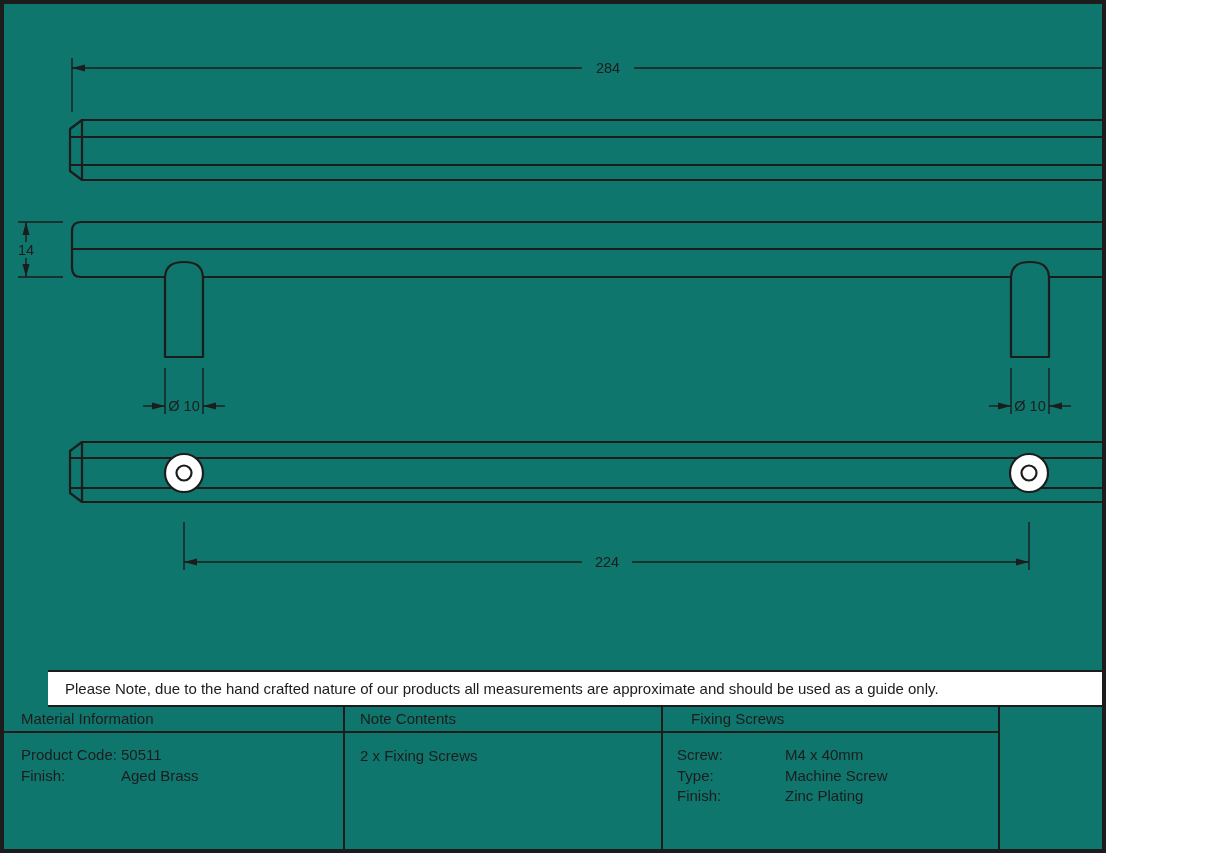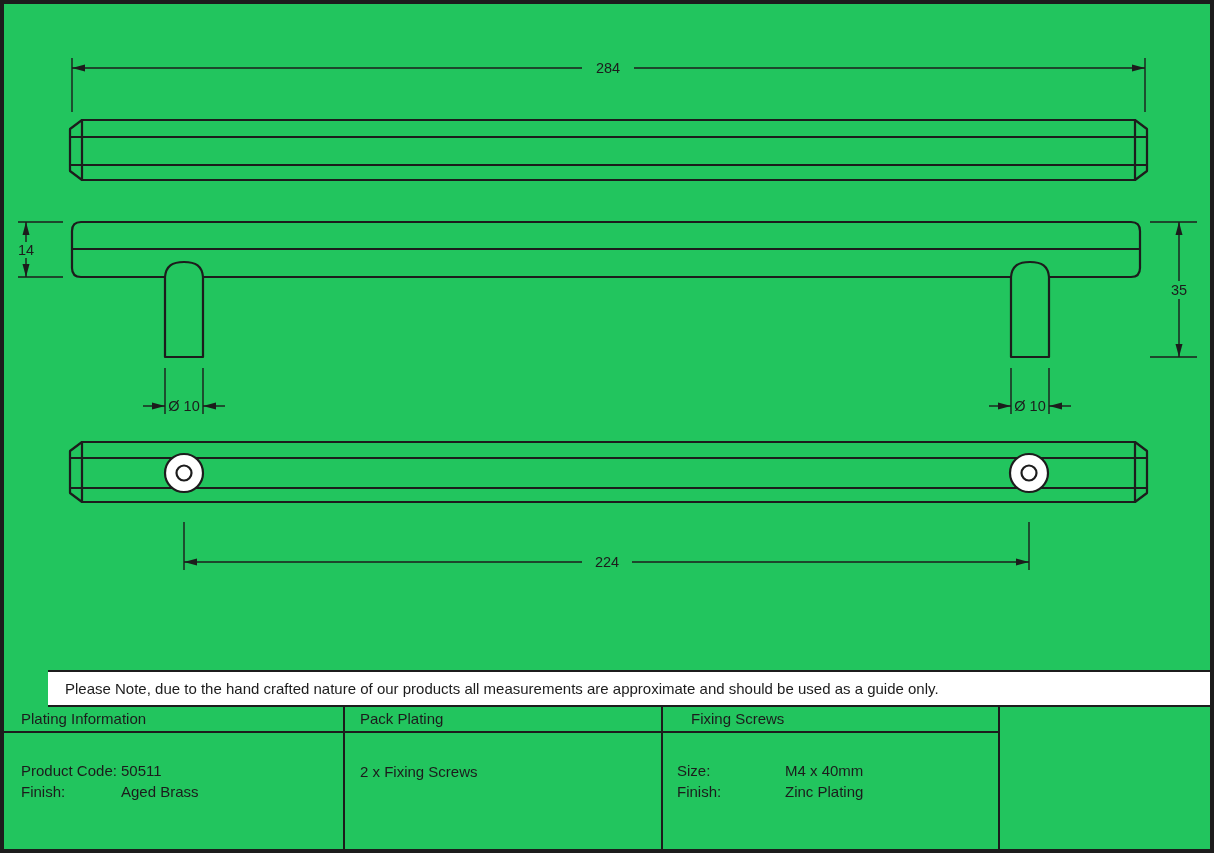--- a/index.html
+++ b/index.html
@@ -1,18 +1,18 @@
 <!DOCTYPE html>
 <html><head>
 <meta charset="utf-8">
 <style>
   html,body{margin:0;padding:0;background:#ffffff;}
   .sheet{
-    position:relative;width:1214px;height:853px;box-sizing:border-box;
-    background:#22c55e;border:4px solid #1c1c1c;overflow:hidden;
+    position:relative;width:1106px;height:853px;box-sizing:border-box;
+    background:#0f766e;border:4px solid #1c1c1c;overflow:hidden;
     font-family:"Liberation Sans",sans-serif;color:#1c1c1c;
   }
   .drawing{position:absolute;left:0;top:0;}
   .drawing .obj{stroke:#1c1c1c;stroke-width:2.2;fill:none;stroke-linejoin:round;stroke-linecap:round;}
   .drawing .objfill{stroke:#1c1c1c;stroke-width:2.2;fill:#ffffff;}
   .drawing .dim{stroke:#1c1c1c;stroke-width:1.4;fill:none;}
   .drawing .ah{fill:#1c1c1c;stroke:none;}
   .drawing text{font-family:"Liberation Sans",sans-serif;font-size:14.5px;fill:#1c1c1c;}
   .note-row{
     position:absolute;left:0;top:666px;width:100%;height:37px;box-sizing:border-box;
@@ -21,21 +21,21 @@
   }
   .table-area{position:absolute;left:0;top:703px;bottom:0;right:0;display:flex;}
   .tcol{box-sizing:border-box;border-right:2px solid #1c1c1c;}
   .tcol.c1{width:341px;}
   .tcol.c2{width:318px;}
   .tcol.c3{width:337px;}
   .cell-header{box-sizing:border-box;height:26px;line-height:23px;border-bottom:2px solid #1c1c1c;font-size:15px;}
   .c1 .cell-header{padding-left:17px;}
   .c2 .cell-header{padding-left:15px;}
   .c3 .cell-header{padding-left:28px;}
-  .cell-body{padding-top:28px;font-size:15px;}
+  .cell-body{padding-top:12px;font-size:15px;}
   .c1 .cell-body{padding-left:17px;}
   .c2 .cell-body{padding-left:15px;}
   .c3 .cell-body{padding-left:14px;}
   .spec-row{display:flex;line-height:20.5px;}
   .c1 .spec-label{width:100px;flex:0 0 auto;}
   .c3 .spec-label{width:108px;flex:0 0 auto;}
   .pack-item{line-height:21px;}
   .logo-cell{flex:1;display:flex;align-items:center;justify-content:center;}
   .logo-inner{text-align:center;margin-top:-6px;}
   .logo-lockup{display:flex;align-items:flex-end;justify-content:center;}
@@ -145,46 +145,50 @@
     </g>
   </svg>
 
   <div class="note-row">
     <span>Please Note, due to the hand crafted nature of our products all measurements are approximate and should be used as a guide only.</span>
   </div>
 
   <div class="table-area">
 
     <div class="tcol c1">
-      <div class="cell-header">Plating Information</div>
+      <div class="cell-header">Material Information</div>
       <div class="cell-body">
         <div class="spec-row">
           <span class="spec-label">Product Code:</span>
           <span class="spec-value">50511</span>
         </div>
         <div class="spec-row">
           <span class="spec-label">Finish:</span>
           <span class="spec-value">Aged Brass</span>
         </div>
       </div>
     </div>
 
     <div class="tcol c2">
-      <div class="cell-header">Pack Plating</div>
+      <div class="cell-header">Note Contents</div>
       <div class="cell-body">
         <div class="pack-item">2 x Fixing Screws</div>
       </div>
     </div>
 
     <div class="tcol c3">
       <div class="cell-header">Fixing Screws</div>
       <div class="cell-body">
         <div class="spec-row">
-          <span class="spec-label">Size:</span>
+          <span class="spec-label">Screw:</span>
           <span class="spec-value">M4 x 40mm</span>
+        </div>
+        <div class="spec-row">
+          <span class="spec-label">Type:</span>
+          <span class="spec-value">Machine Screw</span>
         </div>
         <div class="spec-row">
           <span class="spec-label">Finish:</span>
           <span class="spec-value">Zinc Plating</span>
         </div>
       </div>
     </div>
 
 
   </div>

